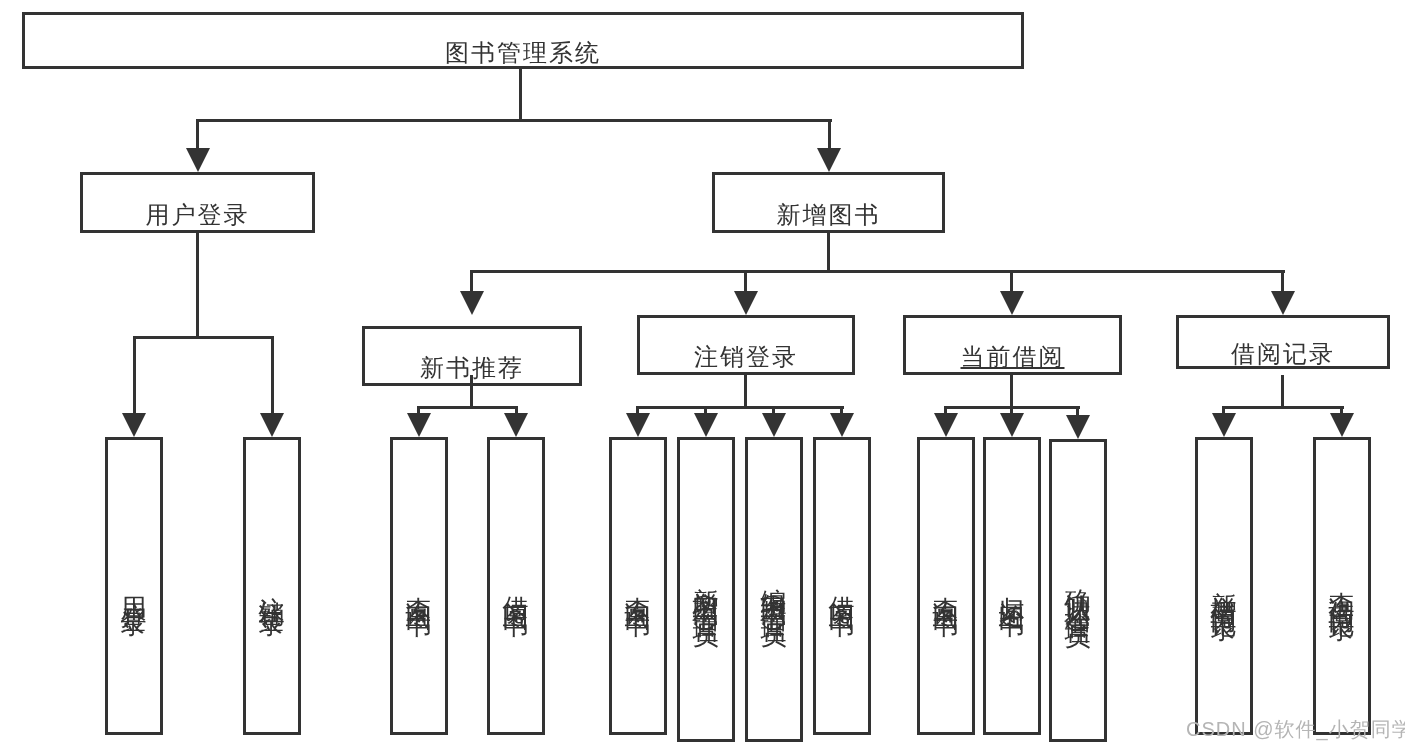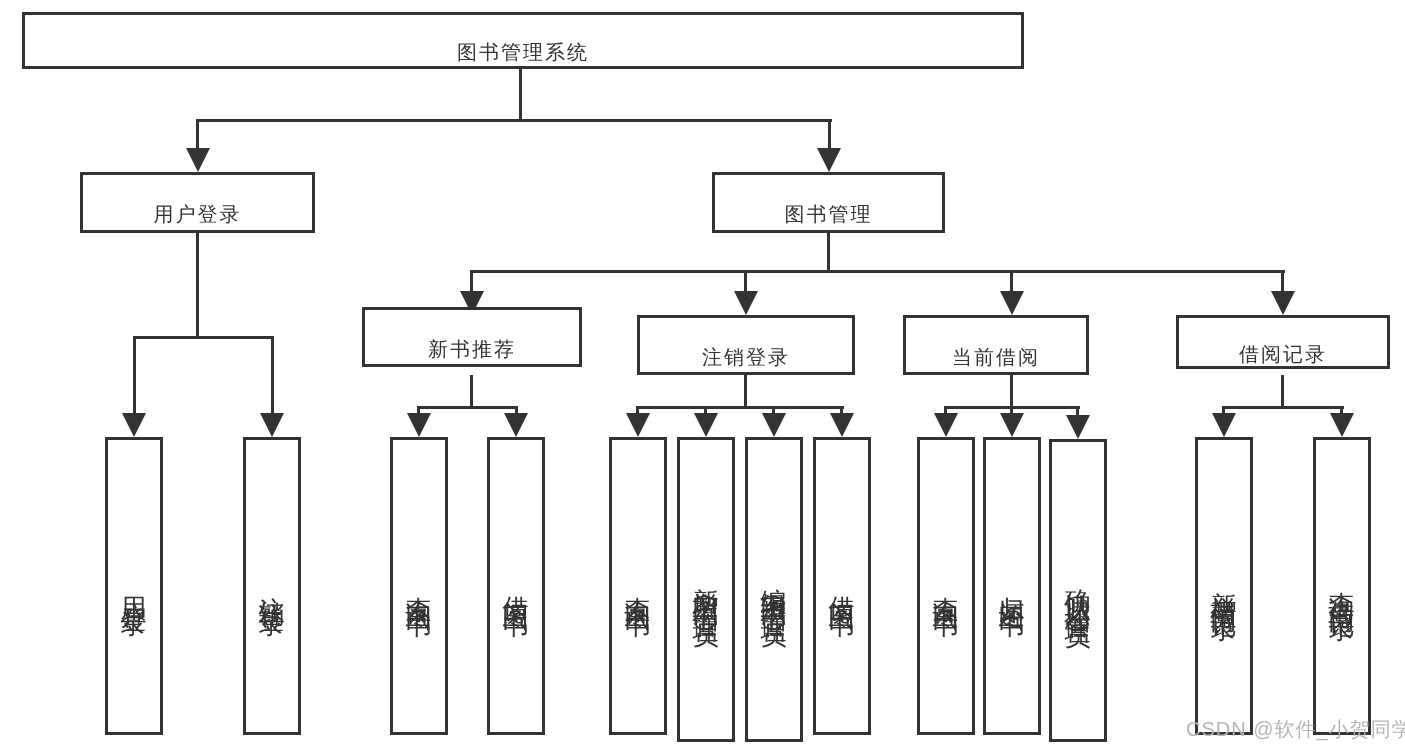--- a/index.html
+++ b/index.html
@@ -11,21 +11,21 @@
   html,body{margin:0;padding:0;background:var(--bg);}
   #canvas{
     position:relative;width:1405px;height:747px;background:var(--bg);
     font-family:"Liberation Sans","DejaVu Sans",sans-serif;color:var(--text);
     overflow:hidden;
   }
   .box{
     position:absolute;border:3px solid var(--line);background:var(--bg);
     display:flex;align-items:center;justify-content:center;box-sizing:border-box;
   }
-  .hlabel{font-size:20px;letter-spacing:2px;white-space:nowrap;margin-top:24px;}
+  .hlabel{font-size:24px;letter-spacing:2px;white-space:nowrap;margin-top:24px;}
   .vtext{
     writing-mode:vertical-rl;text-orientation:mixed;
     font-size:26px;letter-spacing:5px;line-height:1;white-space:nowrap;
   }
   .vline,.hline{position:absolute;background:var(--line);}
   .arrowhead{
     position:absolute;width:0;height:0;
     border-left:12px solid transparent;border-right:12px solid transparent;
     border-top:24px solid var(--line);
   }
@@ -47,48 +47,48 @@
   <div class="hline" style="left:196px;top:119px;width:636px;height:3px;"></div>
   <div class="vline" style="left:196px;top:119px;width:3px;height:35px;"></div>
   <div class="arrowhead" style="left:186px;top:148px;"></div>
   <div class="vline" style="left:828px;top:119px;width:3px;height:35px;"></div>
   <div class="arrowhead" style="left:817px;top:148px;"></div>
 
   <div class="box" style="left:80px;top:172px;width:235px;height:61px;">
     <span class="hlabel">用户登录</span>
   </div>
   <div class="box" style="left:712px;top:172px;width:233px;height:61px;">
-    <span class="hlabel">图书管理</span>
+    <span class="hlabel">新增图书</span>
   </div>
 
   <div class="vline" style="left:196px;top:233px;width:3px;height:105px;"></div>
   <div class="hline" style="left:133px;top:336px;width:141px;height:3px;"></div>
   <div class="vline" style="left:133px;top:336px;width:3px;height:80px;"></div>
   <div class="arrowhead" style="left:122px;top:413px;"></div>
   <div class="vline" style="left:271px;top:336px;width:3px;height:80px;"></div>
   <div class="arrowhead" style="left:260px;top:413px;"></div>
 
   <div class="vline" style="left:827px;top:233px;width:3px;height:40px;"></div>
   <div class="hline" style="left:471px;top:270px;width:814px;height:3px;"></div>
   <div class="vline" style="left:470px;top:270px;width:3px;height:24px;"></div>
   <div class="arrowhead" style="left:460px;top:291px;"></div>
   <div class="vline" style="left:744px;top:270px;width:3px;height:24px;"></div>
   <div class="arrowhead" style="left:734px;top:291px;"></div>
   <div class="vline" style="left:1010px;top:270px;width:3px;height:24px;"></div>
   <div class="arrowhead" style="left:1000px;top:291px;"></div>
   <div class="vline" style="left:1281px;top:270px;width:3px;height:24px;"></div>
   <div class="arrowhead" style="left:1271px;top:291px;"></div>
 
-  <div class="box" style="left:362px;top:307px;width:220px;height:60px;">
+  <div class="box" style="left:362px;top:326px;width:220px;height:60px;">
     <span class="hlabel">新书推荐</span>
   </div>
   <div class="box" style="left:637px;top:315px;width:218px;height:60px;">
     <span class="hlabel">注销登录</span>
   </div>
-  <div class="box" style="left:903px;top:315px;width:186px;height:60px;">
+  <div class="box" style="left:903px;top:315px;width:219px;height:60px;text-decoration:underline;">
     <span class="hlabel">当前借阅</span>
   </div>
   <div class="box" style="left:1176px;top:315px;width:214px;height:54px;">
     <span class="hlabel">借阅记录</span>
   </div>
 
   <div class="vline" style="left:470px;top:375px;width:3px;height:33px;"></div>
   <div class="hline" style="left:417px;top:406px;width:101px;height:3px;"></div>
   <div class="vline" style="left:417px;top:406px;width:3px;height:12px;"></div>
   <div class="arrowhead" style="left:407px;top:413px;"></div>

